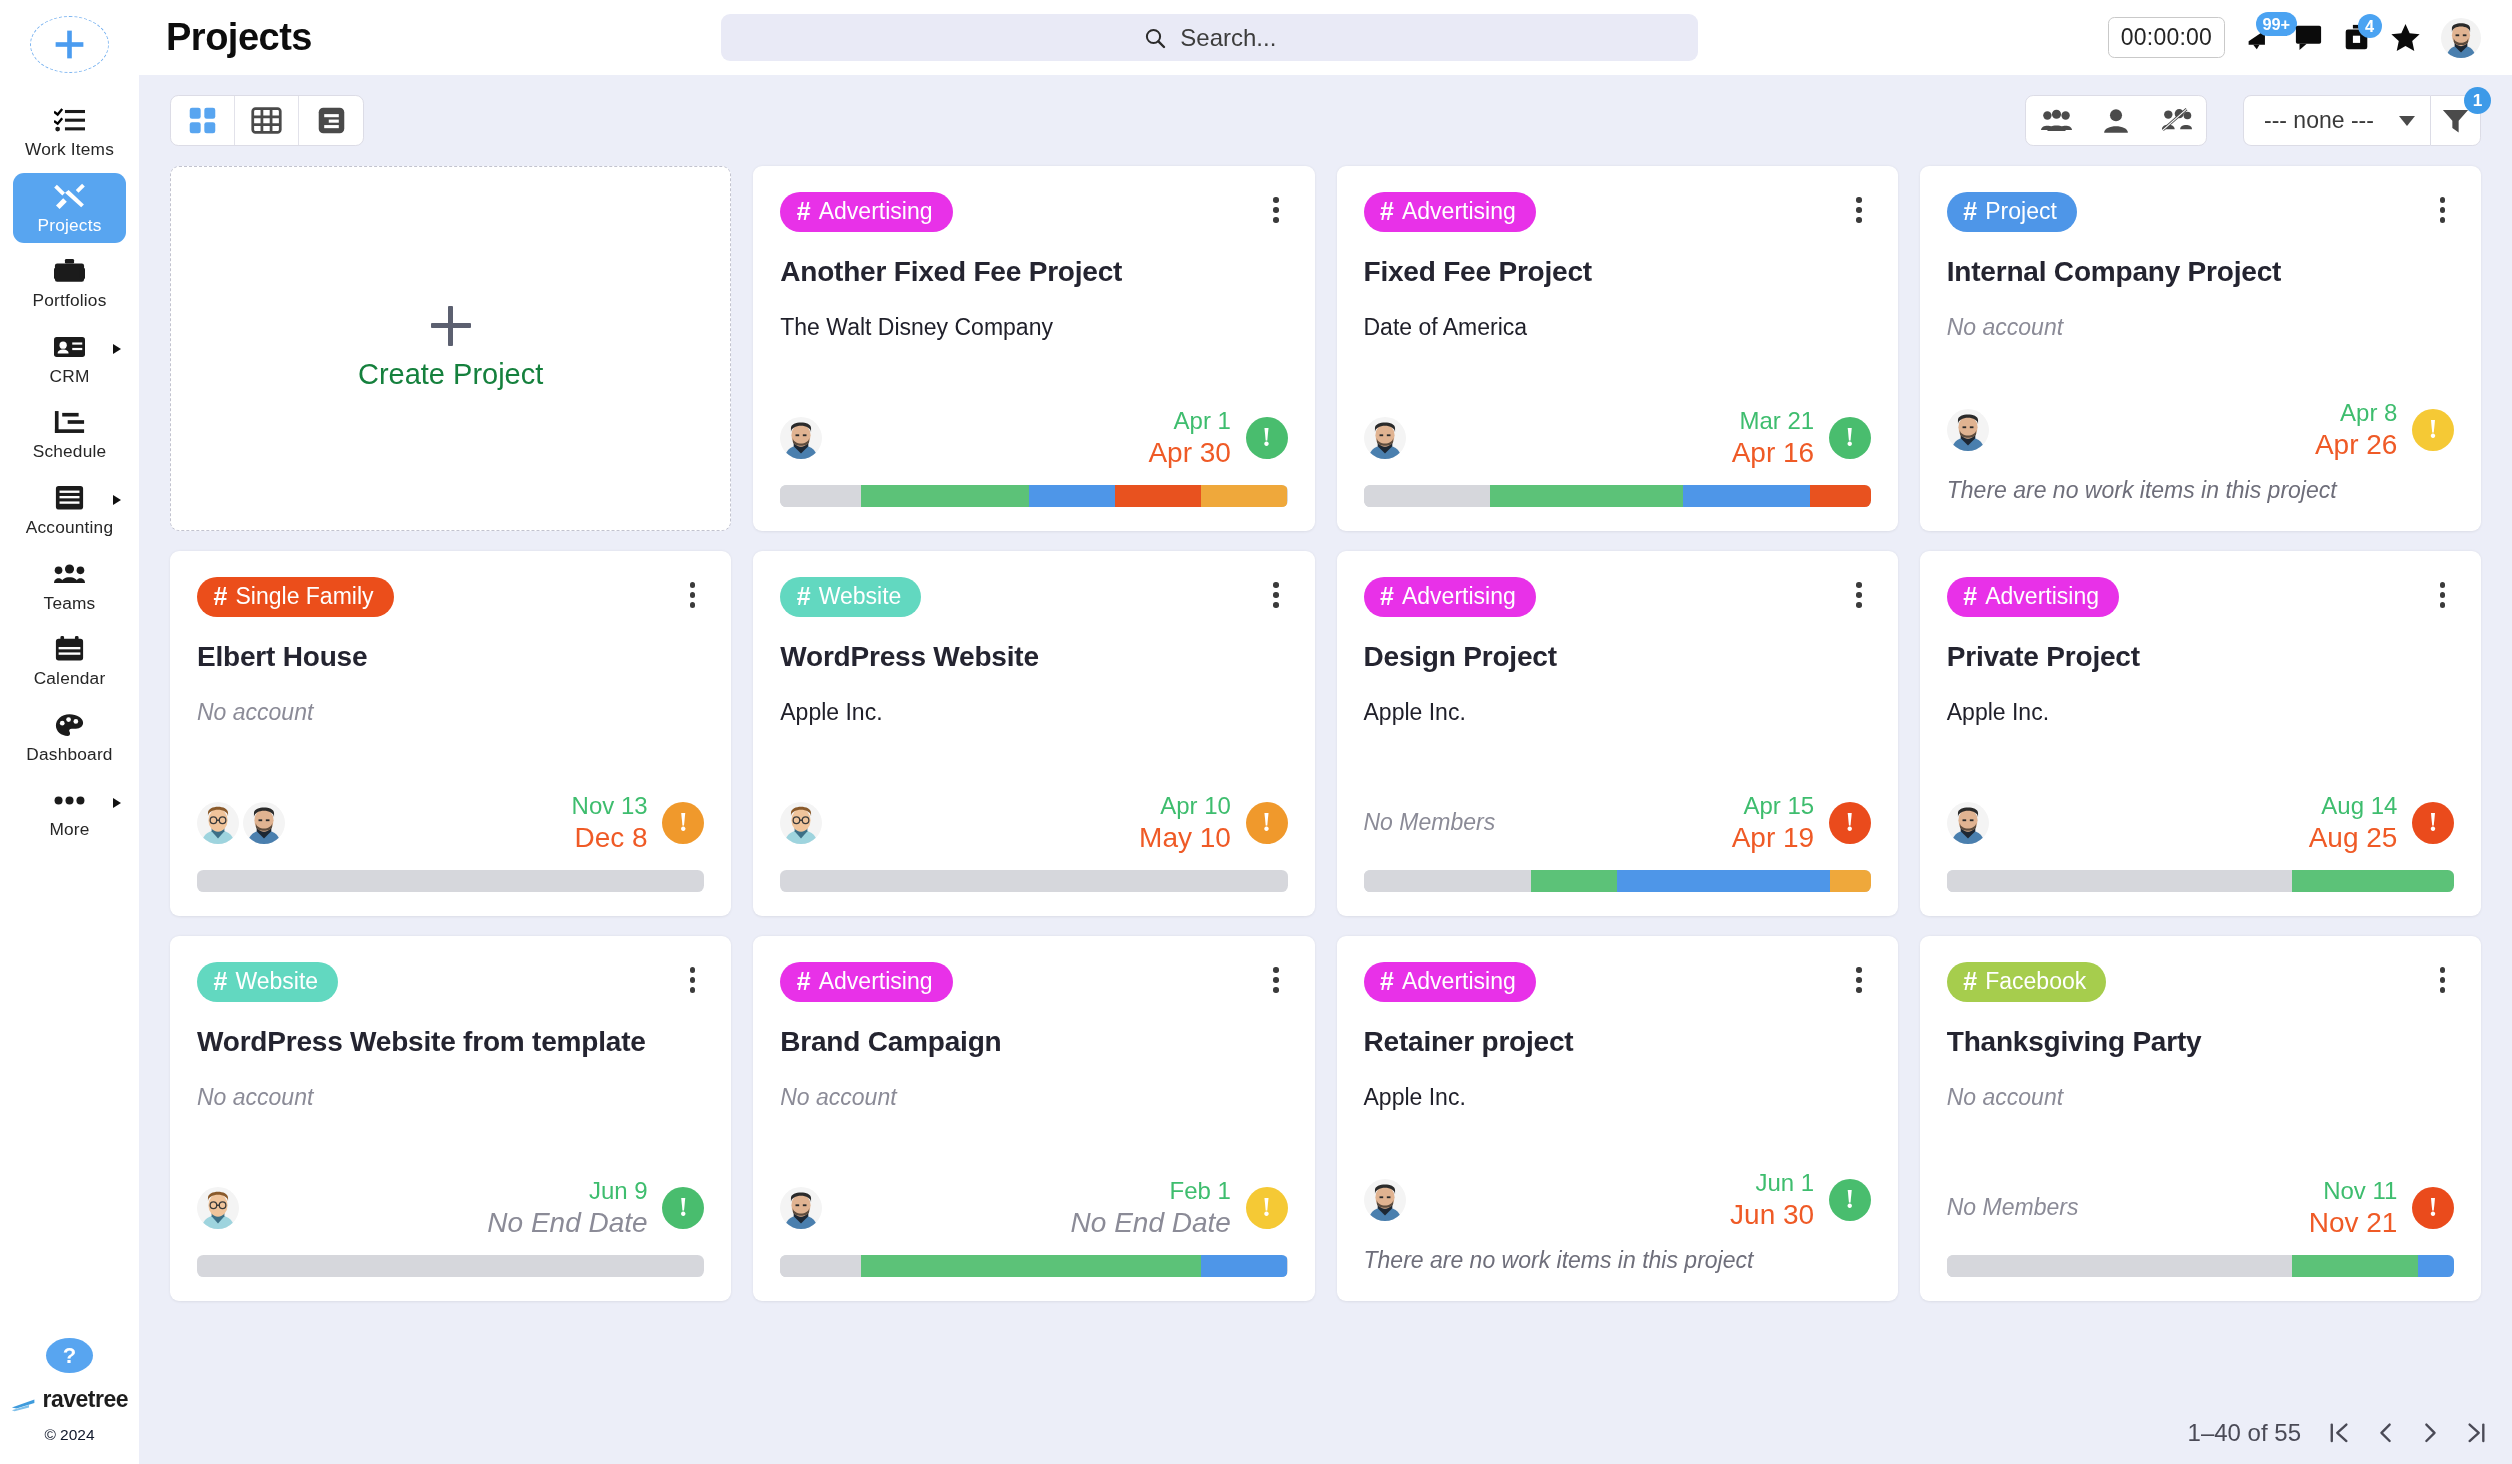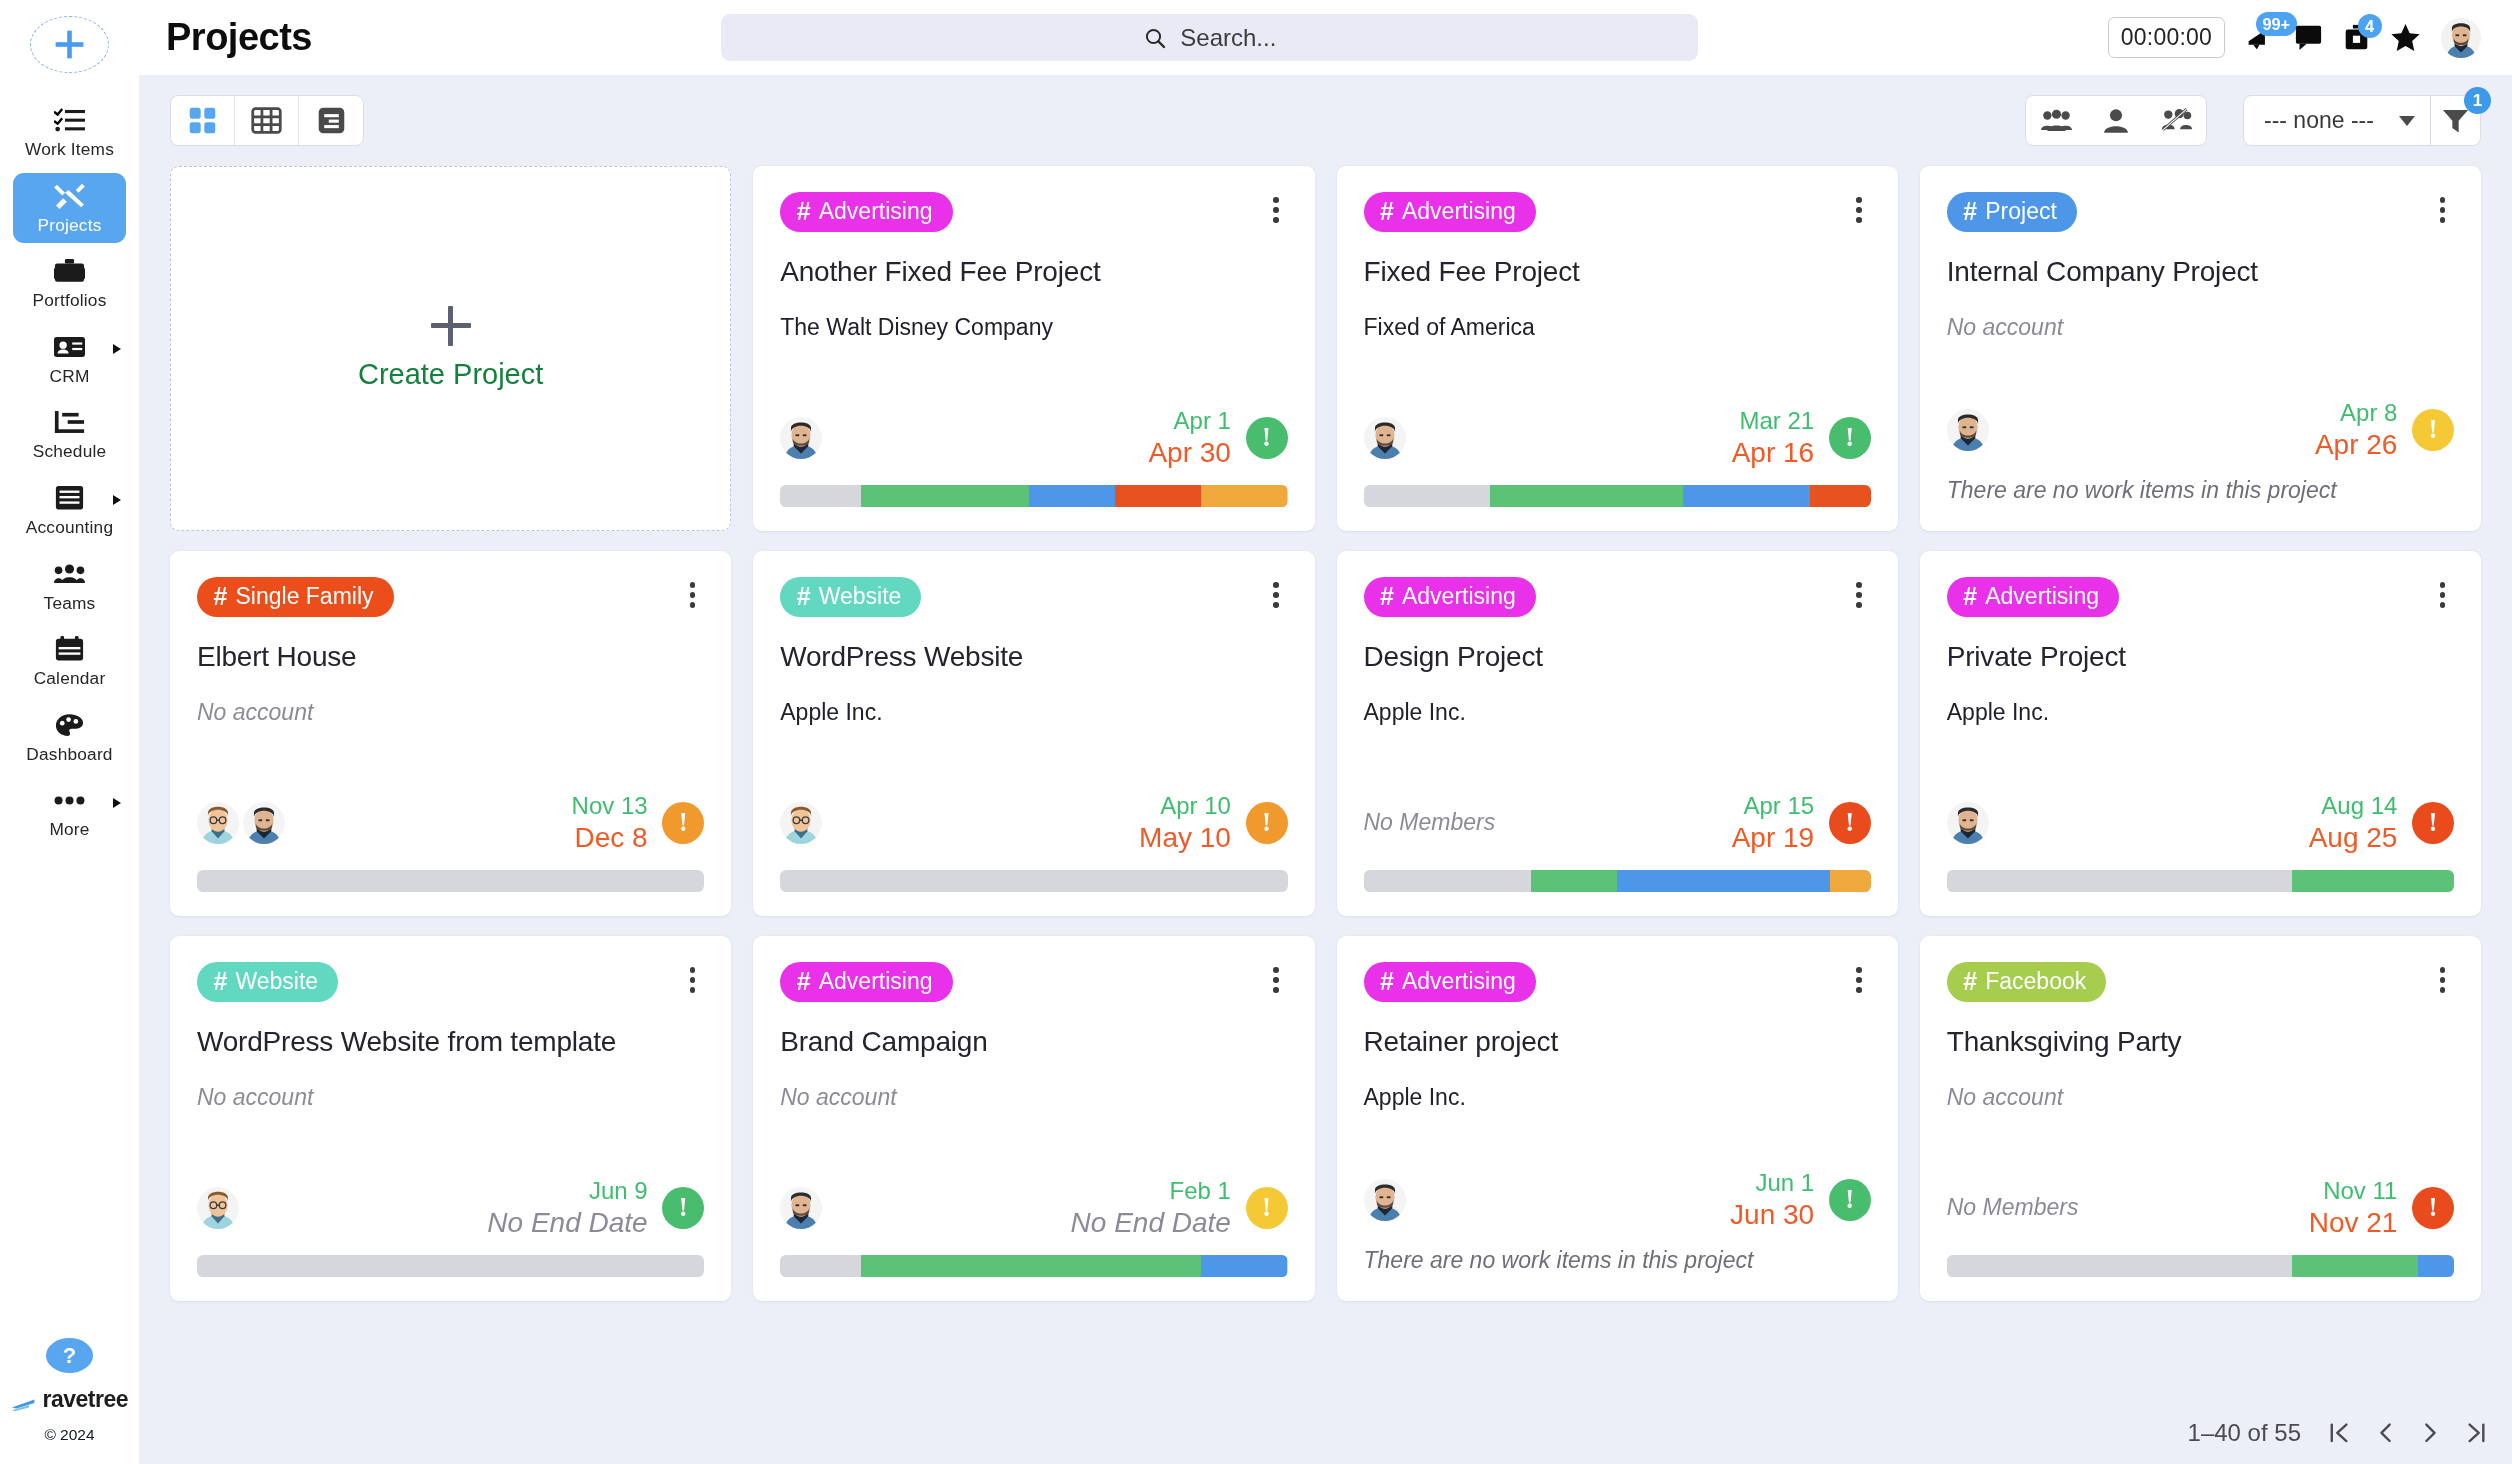--- a/index.html
+++ b/index.html
@@ -130,21 +130,21 @@
   .card-top { display: flex; align-items: flex-start; justify-content: space-between; }
   .tag {
     border-radius: 912px; color: #fff; font-size: 23px;
     padding: 7.3px 20px 8.2px 16.4px; display: inline-flex; align-items: center; gap: 8.2px;
     line-height: 1;
   }
   .tag .hash { font-weight: bold; font-size: 25px; }
   .kebab { display: flex; flex-direction: column; gap: 4.6px; padding: 5.5px 9px; cursor: pointer; }
   .kebab i { width: 5.5px; height: 5.5px; border-radius: 50%; background: #3b3b3b; display: block; }
   .card-title {
-    font-size: 28px; font-weight: normal; color: #242430; margin-top: 24px;
+    font-size: 28px; font-weight: bold; color: #242430; margin-top: 24px;
     line-height: 1.15; letter-spacing: -0.2px;
   }
   .card-acct { font-size: 23px; color: #20202a; margin-top: 25.6px; }
   .card-acct.none { font-style: italic; color: #8b8b97; }
   .card-mid { margin-top: auto; display: flex; align-items: center; justify-content: flex-end; gap: 14.6px; padding-bottom: 16.4px; }
   .members { margin-right: auto; display: flex; align-items: center; }
   .members .av { width: 42px; height: 42px; border-radius: 50%; overflow: hidden; display: block; }
   .members .av + .av { margin-left: 3.7px; }
   .no-members { font-size: 23px; font-style: italic; color: #8b8b97; }
   .dates { display: flex; flex-direction: column; align-items: flex-end; line-height: 1.18; }
@@ -512,21 +512,21 @@
                 <span class="hash">#</span>
                 <span>Advertising</span>
               </span>
               <span class="kebab">
                 <i></i>
                 <i></i>
                 <i></i>
               </span>
             </div>
             <div class="card-title">Fixed Fee Project</div>
-            <div class="card-acct">Fixed of America</div>
+            <div class="card-acct">Date of America</div>
             <div class="card-mid">
               <span class="members">
                 <span class="av"><svg viewBox="0 0 46 46" width="42" height="42">
                     <rect width="46" height="46" fill="#f4f4f4"></rect>
                     <path d="M5 46 C6 34 15 31 23 31 C31 31 40 34 41 46 Z" fill="#4a7fae"></path>
                     <path d="M15 32 L23 40 L31 32 L31 27 L15 27 Z" fill="#1d2733"></path>
                     <ellipse cx="23" cy="20" rx="10.5" ry="12.5" fill="#e0b391"></ellipse>
                     <path d="M12 17 C12 7 34 7 34 17 L34 12 C34 4 12 4 12 12 Z" fill="#2b2b2b"></path>
                     <path d="M14 23 C15 31 31 31 32 23 L32 27 C31 33 15 33 14 27 Z" fill="#5d4c3e"></path>
                     <rect x="17" y="19" width="4" height="2" fill="#2b2b2b"></rect>

